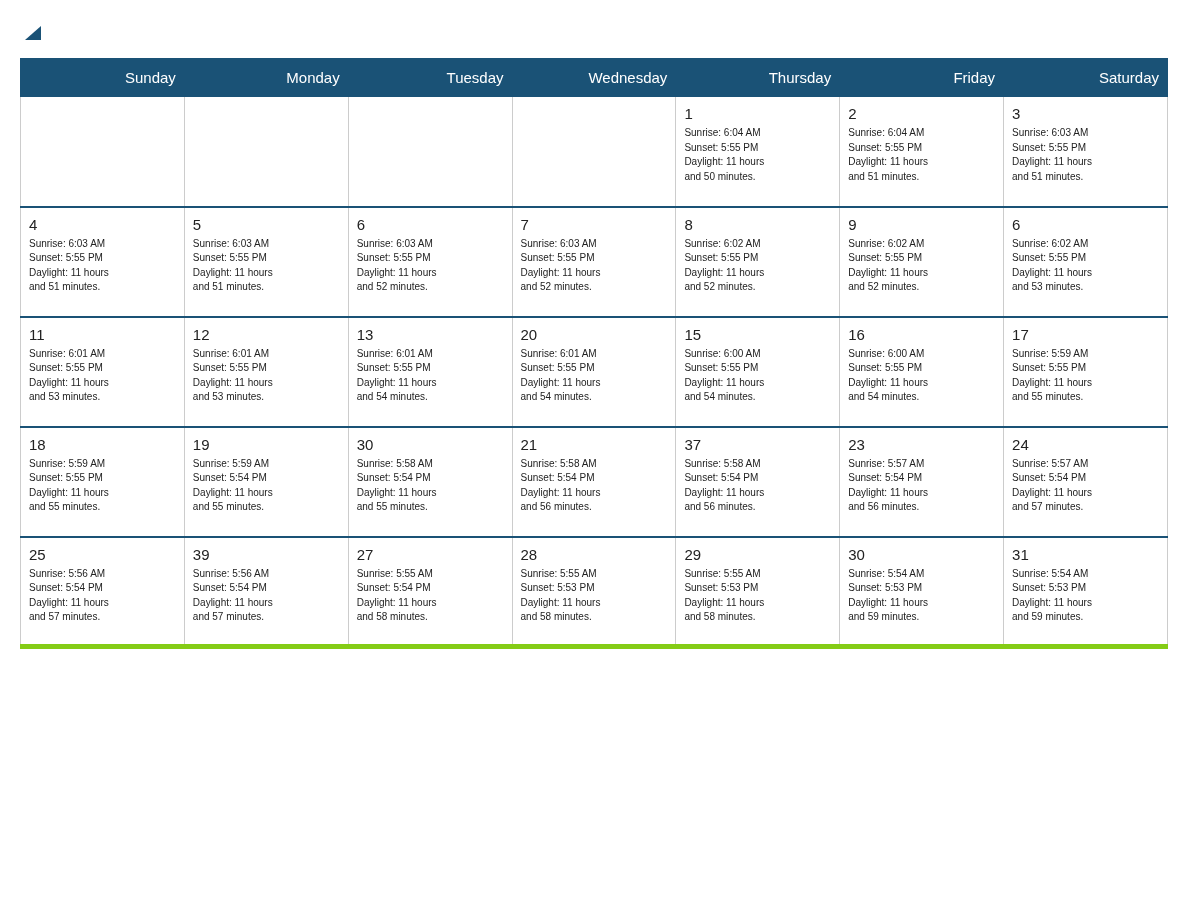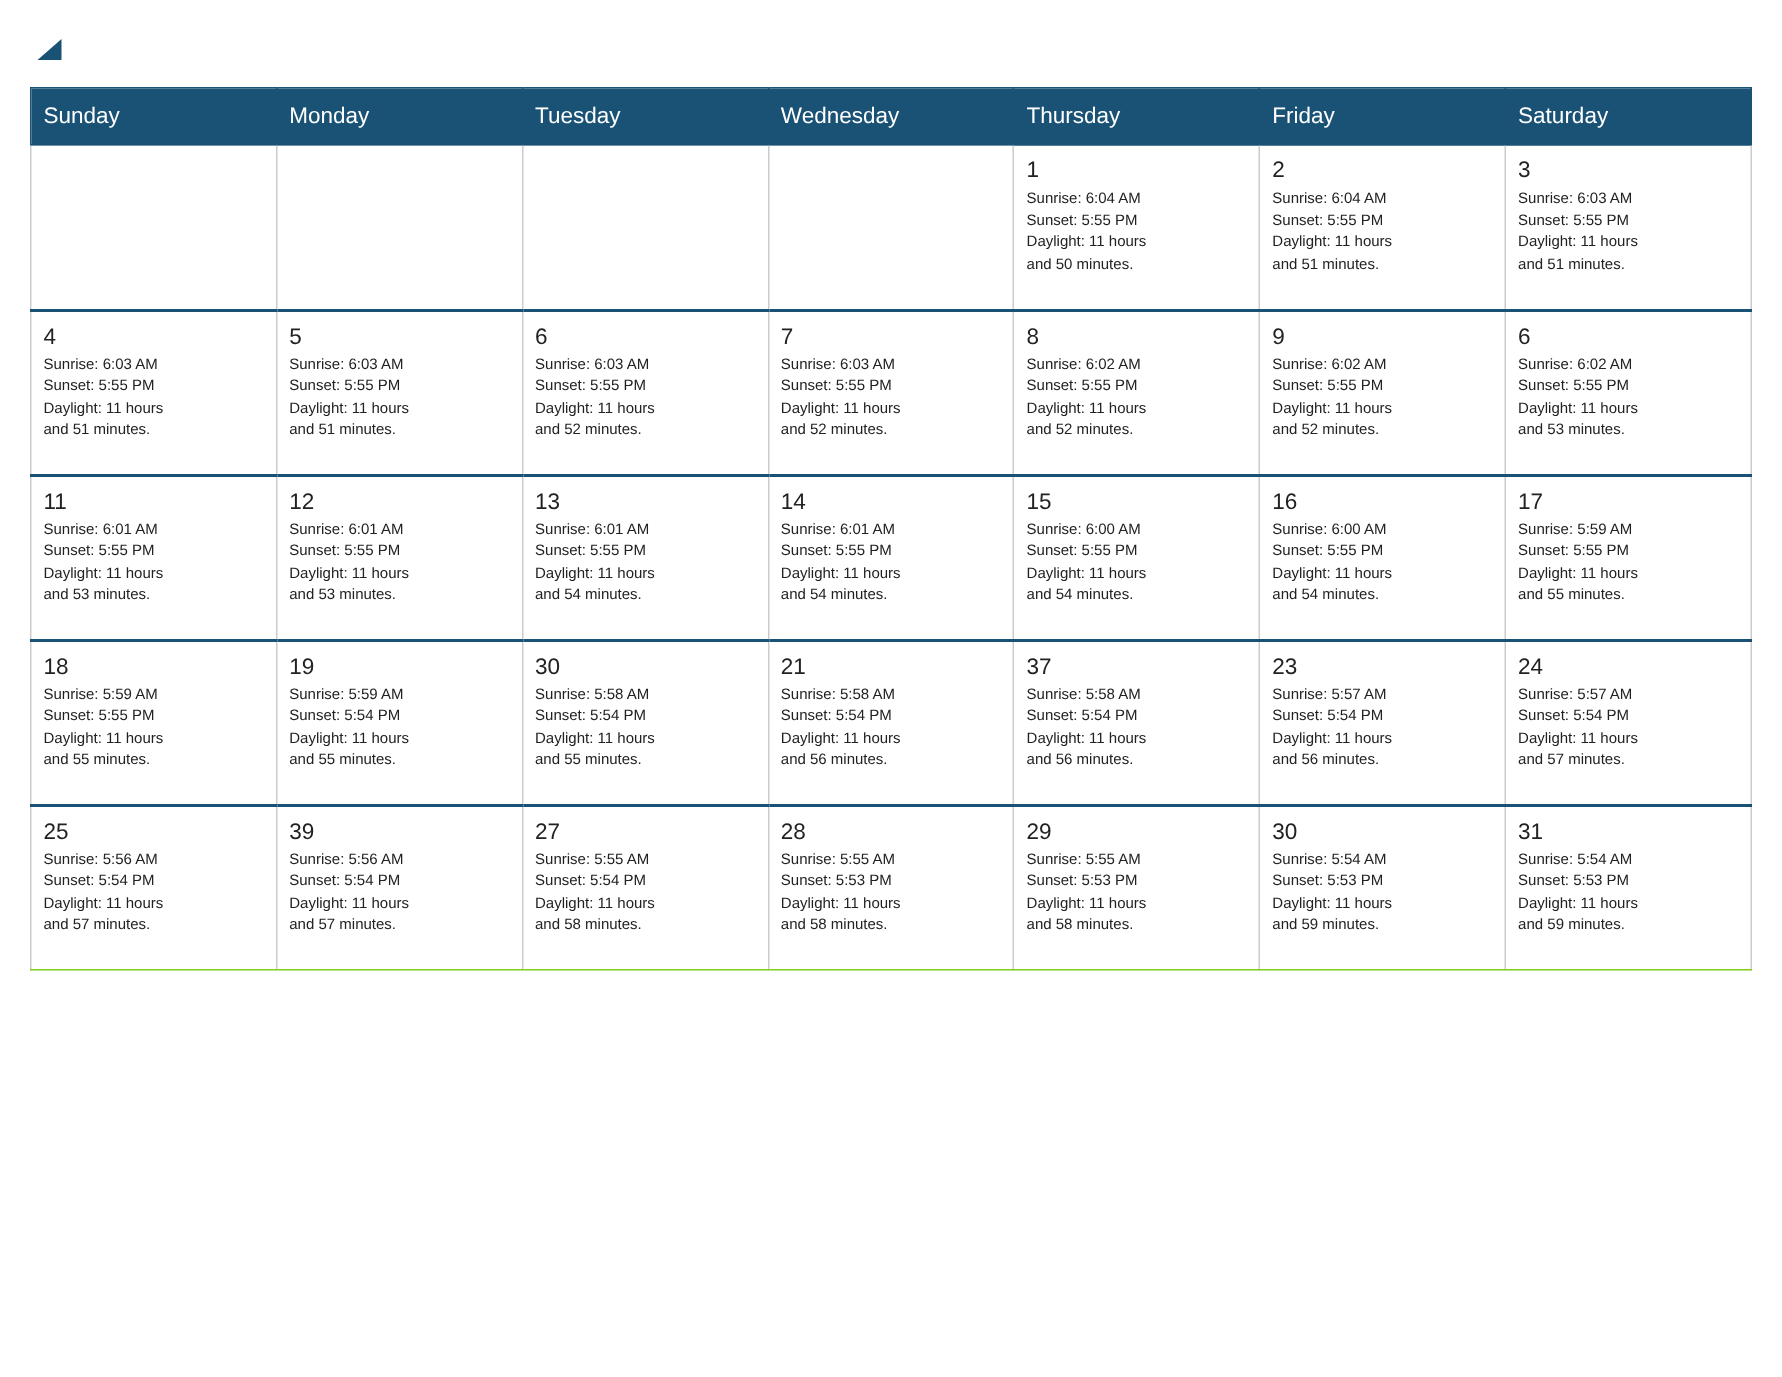--- a/index.html
+++ b/index.html
@@ -45,21 +45,21 @@
     }
     table {
       width: 100%;
       border-collapse: collapse;
       table-layout: fixed;
     }
     th {
       background-color: #1a5276;
       color: #fff;
       padding: 10px 8px;
-      text-align: left;
+      text-align: right;
       font-size: 15px;
       font-weight: normal;
       border: 1px solid #1a5276;
     }
     td {
       vertical-align: top;
       padding: 8px;
       border: 1px solid #ccc;
       font-size: 13px;
       color: #222;
@@ -74,21 +74,21 @@
     }
     .day-info {
       font-size: 10px;
       line-height: 1.45;
       color: #222;
     }
     tr td {
       border-bottom: 2px solid #1a5276;
     }
     tr:last-child td {
-      border-bottom: 1px solid #84cc16;
+      border-bottom: 5px solid #84cc16;
     }
     .empty-cell {
       background: #fff;
     }
   </style>
 </head>
 <body>
 
 <div class="header">
   <div class="logo">
@@ -176,21 +176,21 @@
         </td>
         <td>
           <span class="day-num">12</span>
           <div class="day-info">Sunrise: 6:01 AM<br>Sunset: 5:55 PM<br>Daylight: 11 hours<br>and 53 minutes.</div>
         </td>
         <td>
           <span class="day-num">13</span>
           <div class="day-info">Sunrise: 6:01 AM<br>Sunset: 5:55 PM<br>Daylight: 11 hours<br>and 54 minutes.</div>
         </td>
         <td>
-          <span class="day-num">14</span>
+          <span class="day-num">20</span>
           <div class="day-info">Sunrise: 6:01 AM<br>Sunset: 5:55 PM<br>Daylight: 11 hours<br>and 54 minutes.</div>
         </td>
         <td>
           <span class="day-num">15</span>
           <div class="day-info">Sunrise: 6:00 AM<br>Sunset: 5:55 PM<br>Daylight: 11 hours<br>and 54 minutes.</div>
         </td>
         <td>
           <span class="day-num">16</span>
           <div class="day-info">Sunrise: 6:00 AM<br>Sunset: 5:55 PM<br>Daylight: 11 hours<br>and 54 minutes.</div>
         </td>

